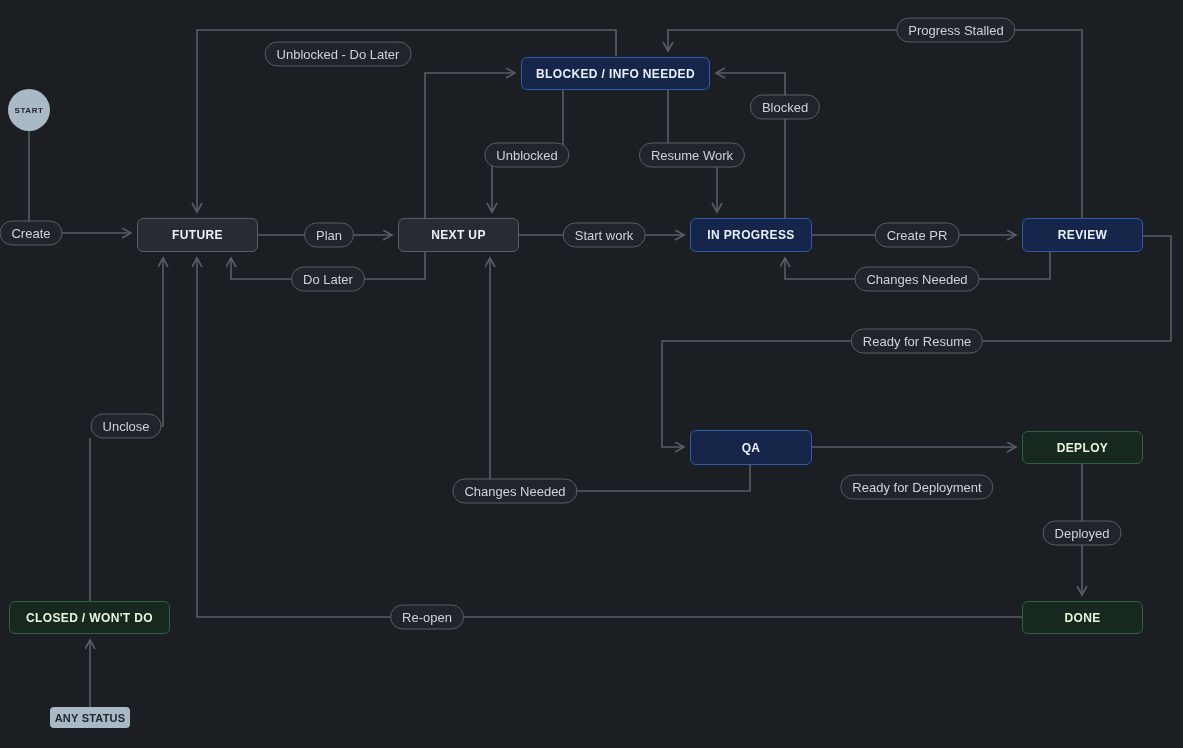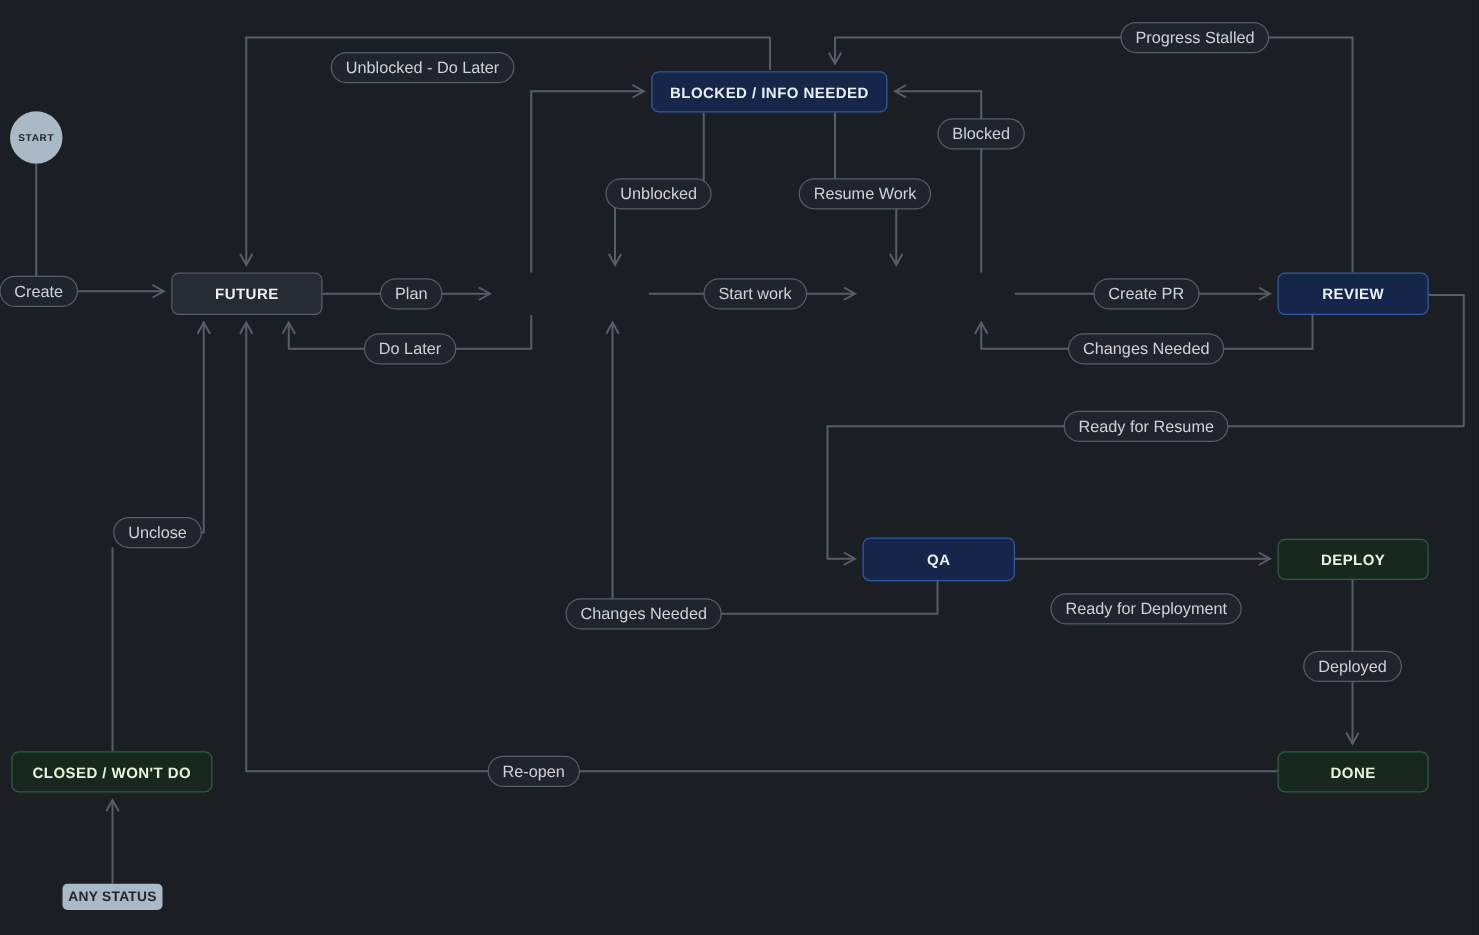--- a/index.html
+++ b/index.html
@@ -86,20 +86,22 @@
       <div class="pill" style="left: 917px; top: 447px; margin-top: 40px;">Ready for Deployment</div>
       <div class="pill" style="left: 515px; top: 491px;">Changes Needed</div>
       <div class="pill" style="left: 1082px; top: 533px;">Deployed</div>
       <div class="pill" style="left: 427px; top: 617px;">Re-open</div>
       <div class="pill" style="left: 126px; top: 426px;">Unclose</div>
     </div>
   <div id="node-layer">
       <div class="node start" style="left: 8px; top: 89px; width: 42px; height: 42px;">START</div>
       <div class="node blue" style="left: 521px; top: 57px; width: 189px; height: 33px;">BLOCKED / INFO NEEDED</div>
       <div class="node default" style="left: 137px; top: 218px; width: 121px; height: 34px;">FUTURE</div>
+      <div class="node default" style="left: 398px; top: 218px; width: 121px; height: 34px;">NEXT UP</div>
+      <div class="node blue" style="left: 690px; top: 218px; width: 122px; height: 34px;">IN PROGRESS</div>
       <div class="node blue" style="left: 1022px; top: 218px; width: 121px; height: 34px;">REVIEW</div>
       <div class="node blue" style="left: 690px; top: 430px; width: 122px; height: 35px;">QA</div>
       <div class="node green" style="left: 1022px; top: 431px; width: 121px; height: 33px;">DEPLOY</div>
       <div class="node green" style="left: 1022px; top: 601px; width: 121px; height: 33px;">DONE</div>
       <div class="node green" style="left: 9px; top: 601px; width: 161px; height: 33px;">CLOSED / WON'T DO</div>
       <div class="node meta" style="left: 50px; top: 707px; width: 80px; height: 21px;">ANY STATUS</div>
     </div>
 </div>
 
 </body></html>

